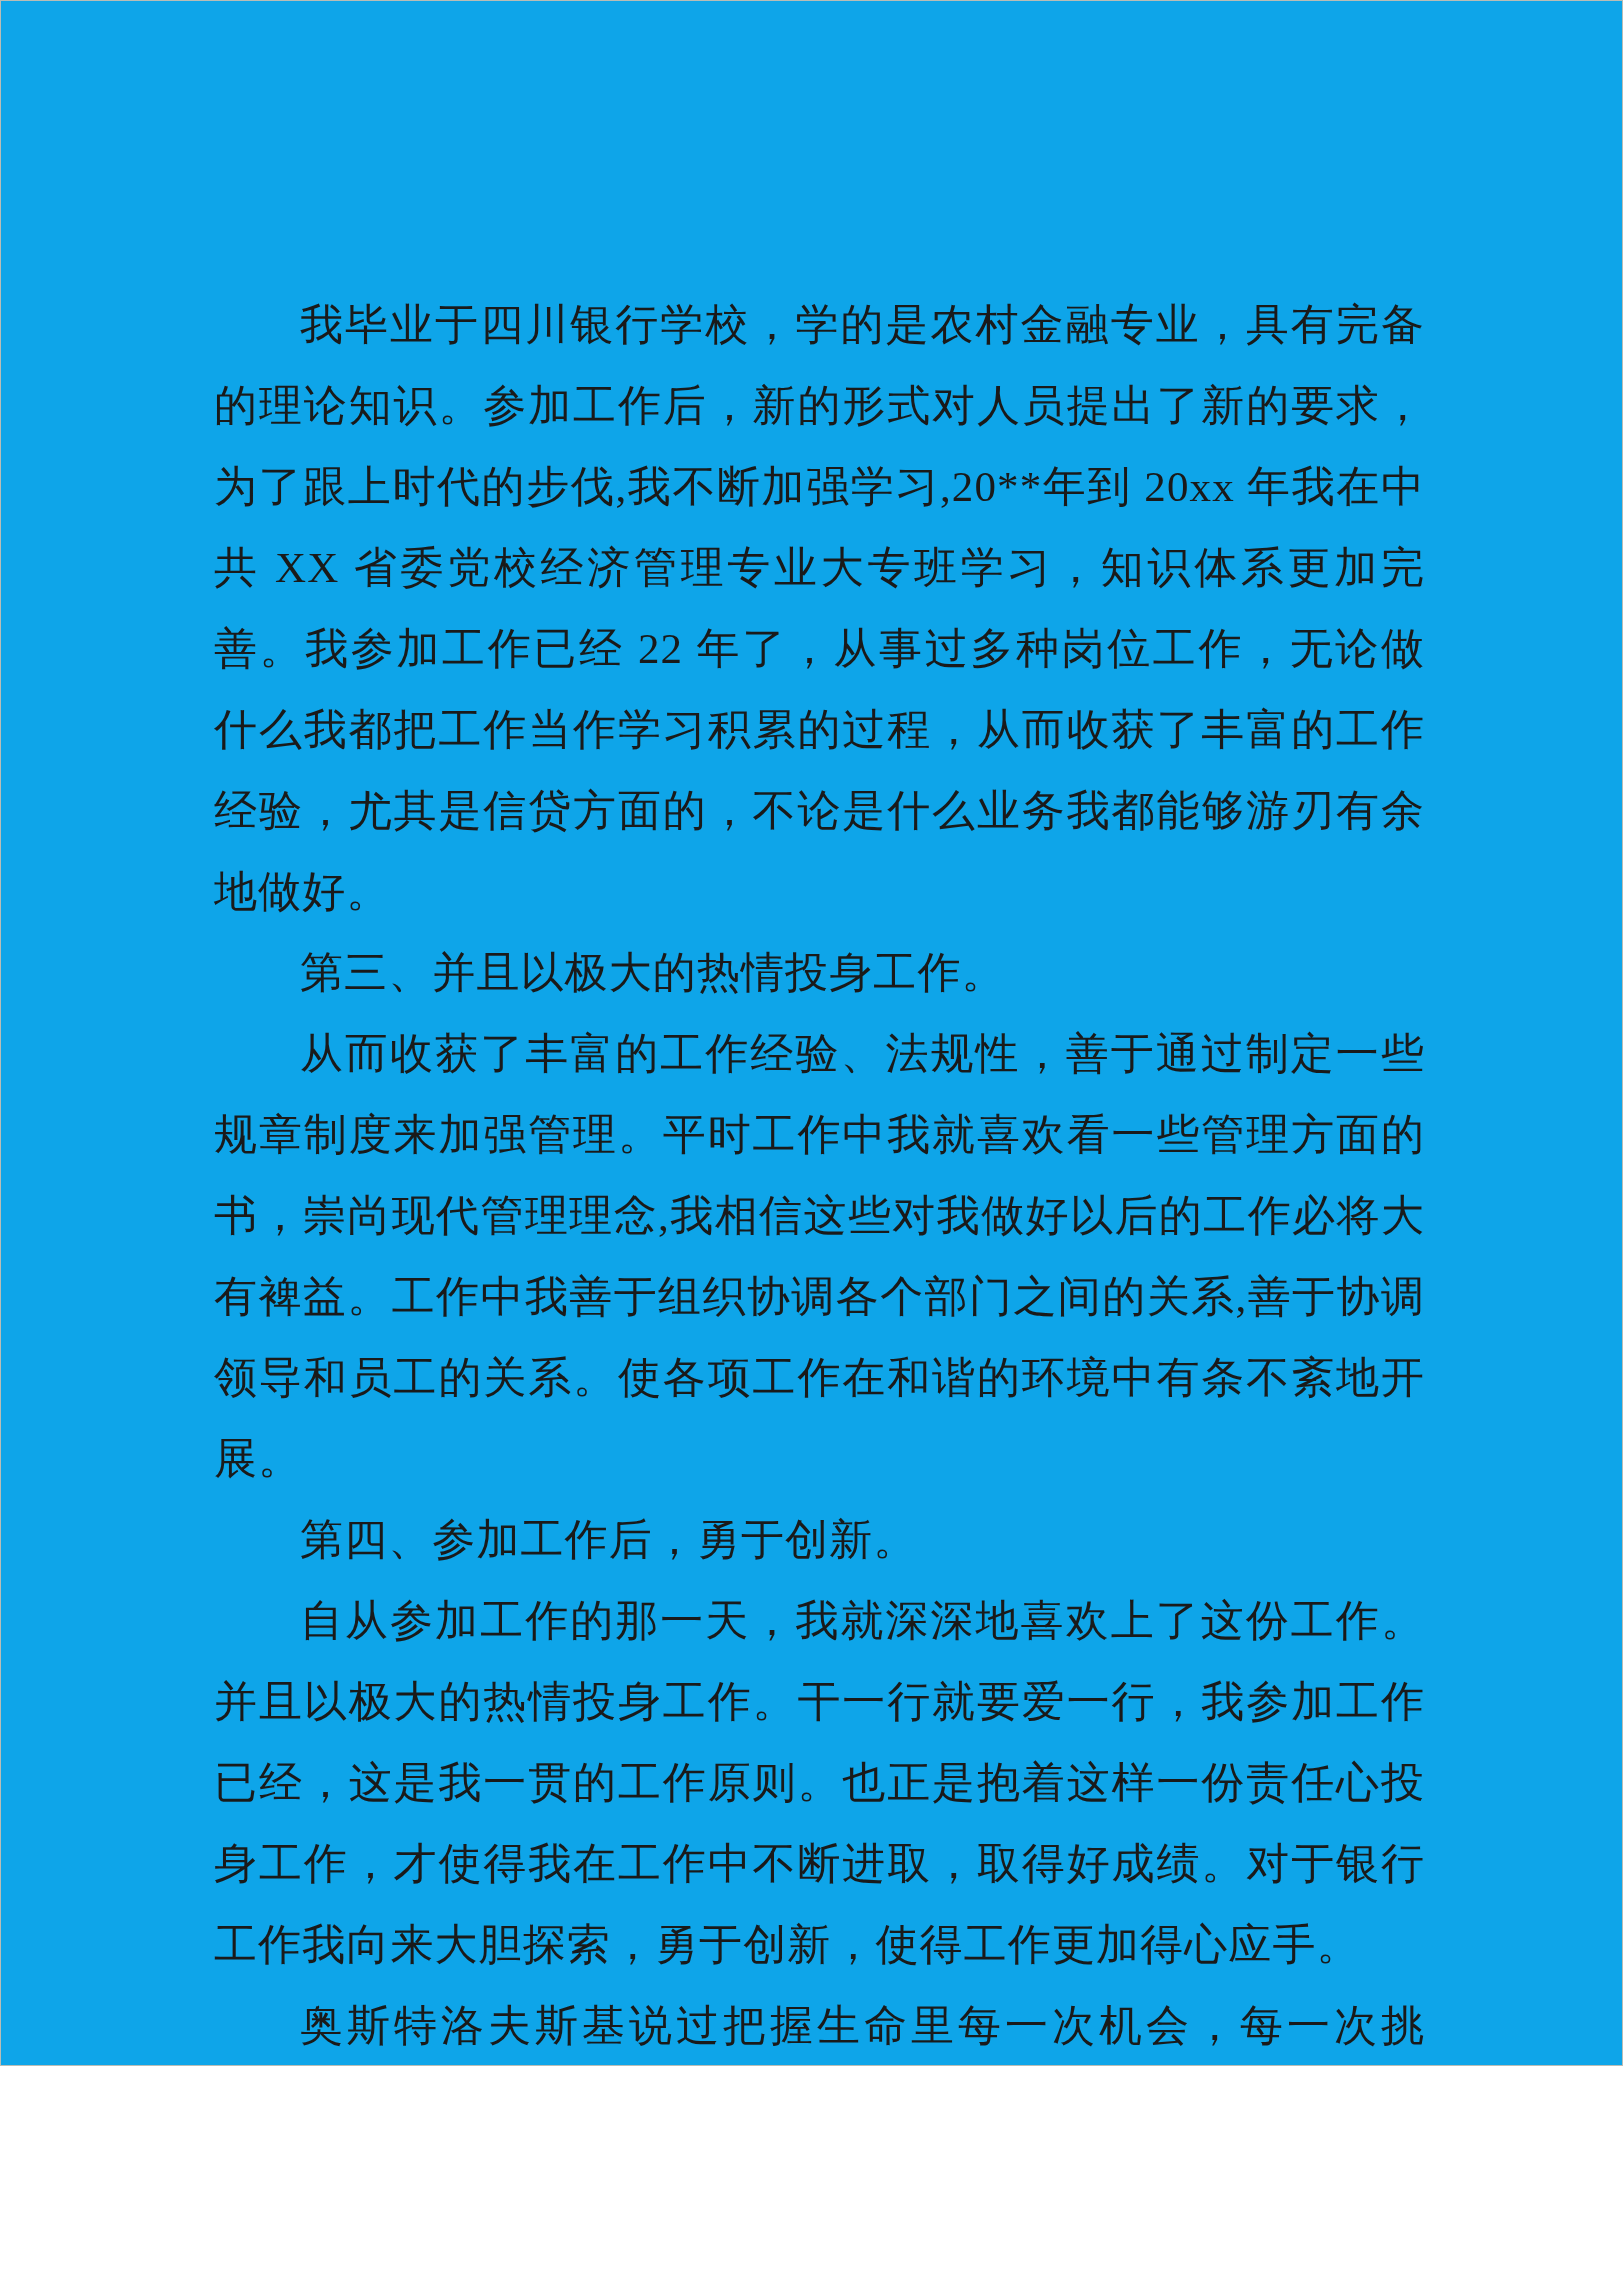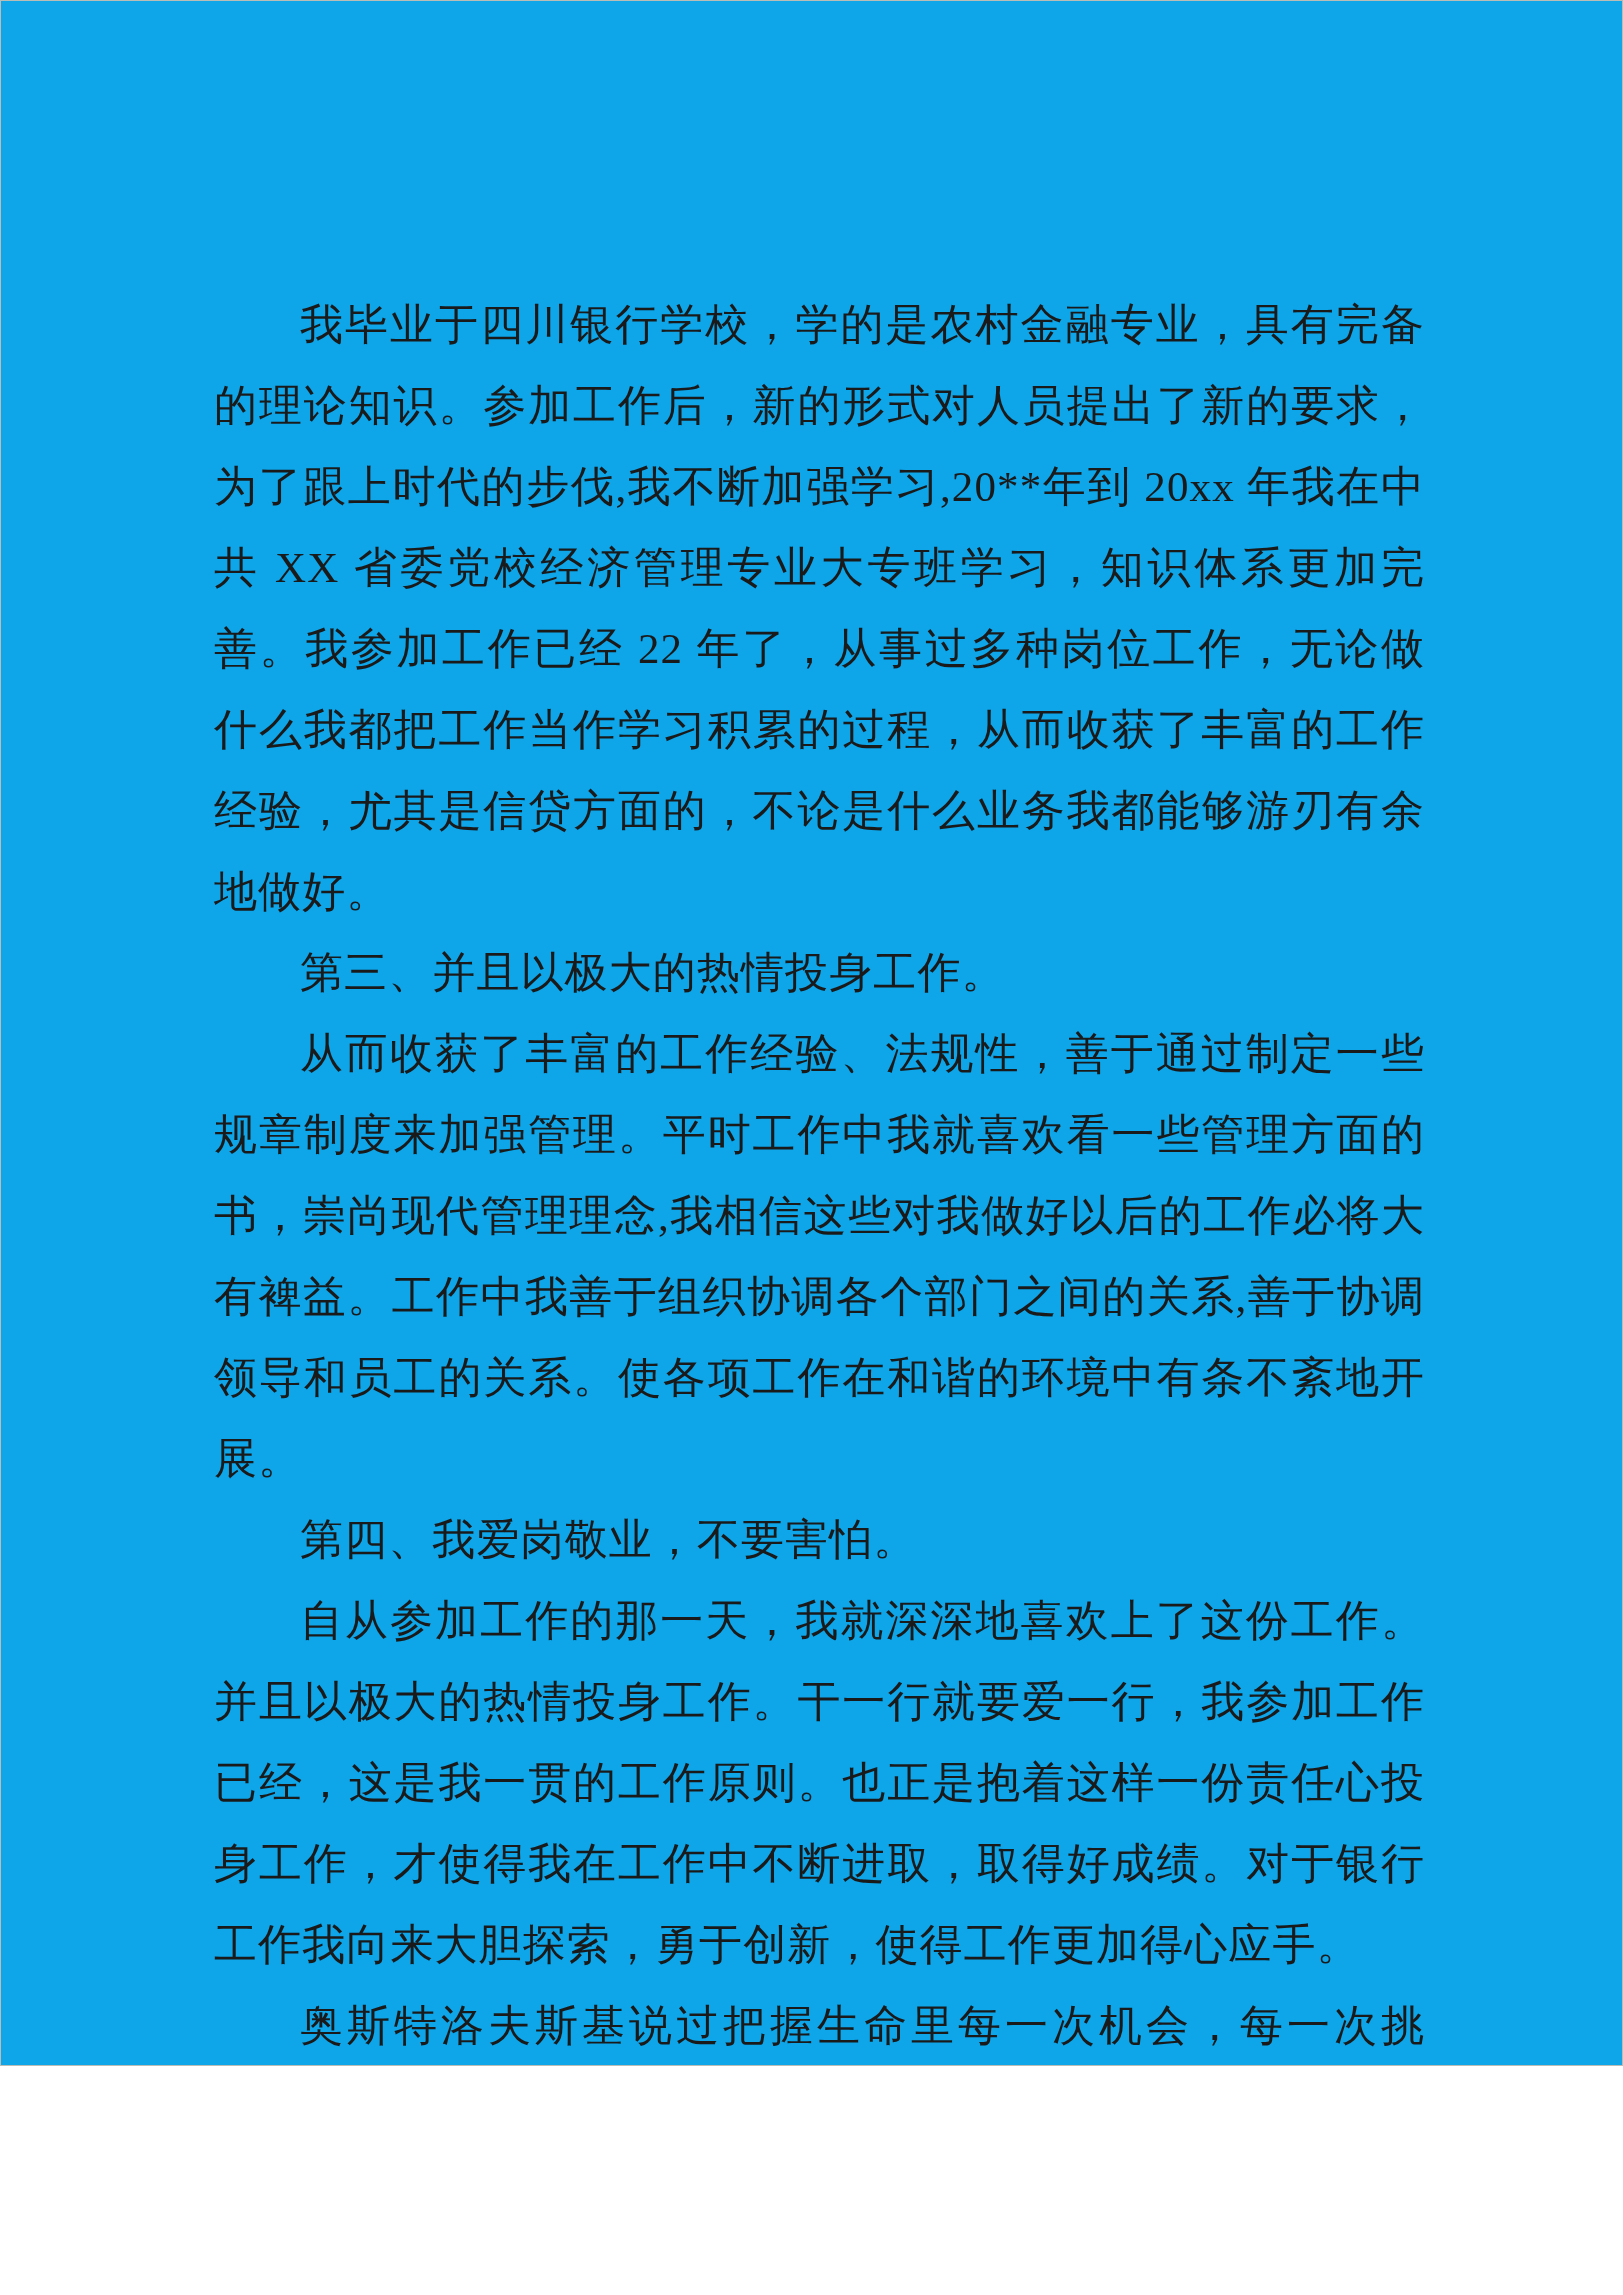--- a/index.html
+++ b/index.html
@@ -48,21 +48,21 @@
   }
 </style>
 </head>
 <body>
 
 <div class="page">
   <div class="content">
     <p class="para">我毕业于四川银行学校，学的是农村金融专业，具有完备的理论知识。参加工作后，新的形式对人员提出了新的要求，为了跟上时代的步伐,我不断加强学习,20**年到 20xx 年我在中共 XX 省委党校经济管理专业大专班学习，知识体系更加完善。我参加工作已经 22 年了，从事过多种岗位工作，无论做什么我都把工作当作学习积累的过程，从而收获了丰富的工作经验，尤其是信贷方面的，不论是什么业务我都能够游刃有余地做好。</p>
     <p class="para">第三、并且以极大的热情投身工作。</p>
     <p class="para">从而收获了丰富的工作经验、法规性，善于通过制定一些规章制度来加强管理。平时工作中我就喜欢看一些管理方面的书，崇尚现代管理理念,我相信这些对我做好以后的工作必将大有裨益。工作中我善于组织协调各个部门之间的关系,善于协调领导和员工的关系。使各项工作在和谐的环境中有条不紊地开展。</p>
-    <p class="para">第四、我爱岗敬业，不要害怕。</p>
+    <p class="para">第四、参加工作后，勇于创新。</p>
     <p class="para">自从参加工作的那一天，我就深深地喜欢上了这份工作。并且以极大的热情投身工作。干一行就要爱一行，我参加工作已经，这是我一贯的工作原则。也正是抱着这样一份责任心投身工作，才使得我在工作中不断进取，取得好成绩。对于银行工作我向来大胆探索，勇于创新，使得工作更加得心应手。</p>
     <p class="para">奥斯特洛夫斯基说过把握生命里每一次机会，每一次挑战，让自己成为一枝自立自强的寒梅;不要害怕，不要畏惧，让自己</p>
   </div>
   <div class="footer">
     <span>第1页 共1页</span>
   </div>
 </div>
 
 
 </body></html>

